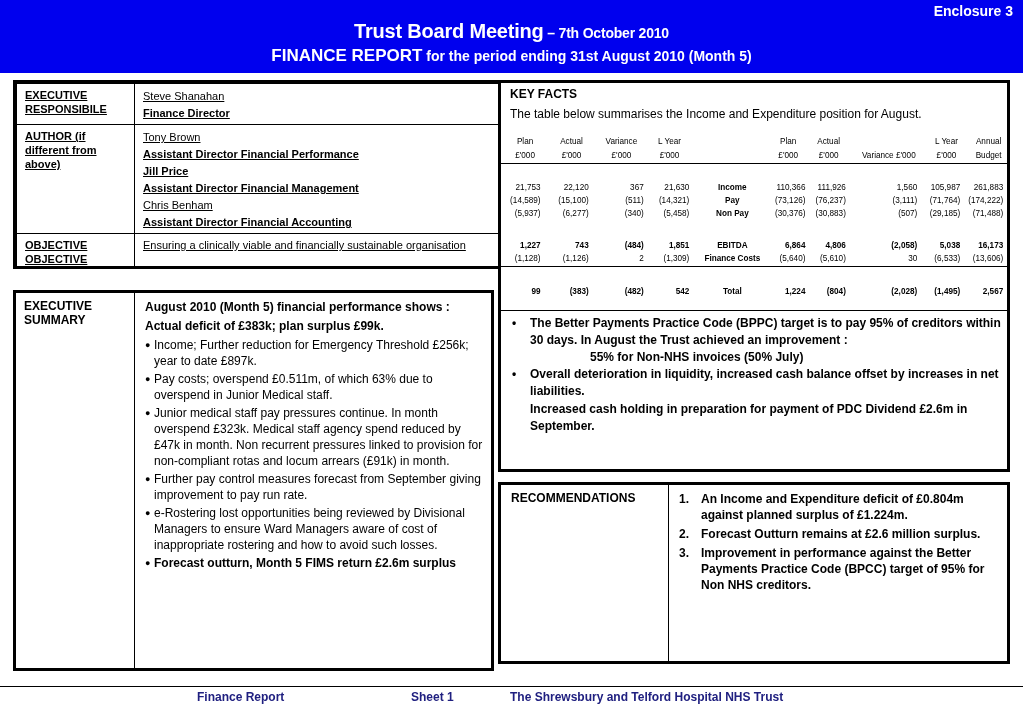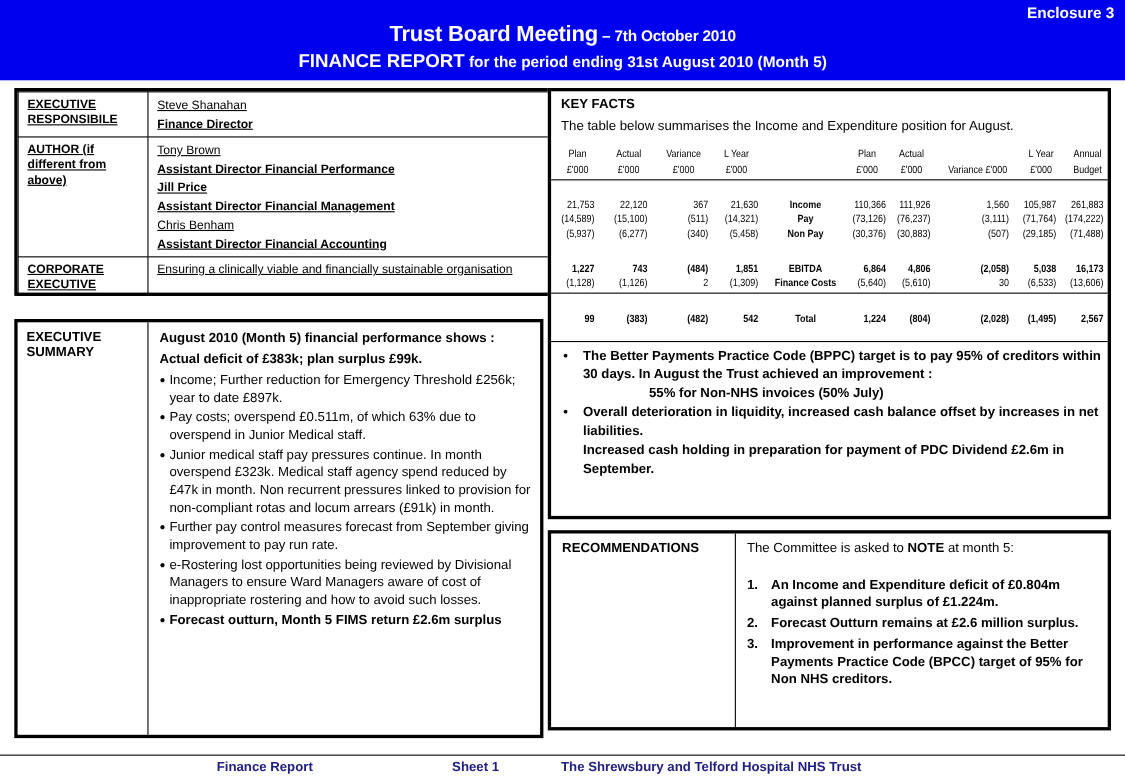--- a/index.html
+++ b/index.html
@@ -101,21 +101,21 @@
         <div class="name">Tony Brown</div>
         <div class="role">Assistant Director Financial Performance</div>
         <div class="role">Jill Price</div>
         <div class="role">Assistant Director Financial Management</div>
         <div class="name">Chris Benham</div>
         <div class="role">Assistant Director Financial Accounting</div>
       </td>
     </tr>
     <tr>
       <td class="lbl">
-            <div class="cell-label">CORPORATE EXECUTIVE</div>
+            <div class="cell-label">OBJECTIVE OBJECTIVE</div>
           </td>
       <td>
             <div class="small" style="line-height:14px">Ensuring a clinically viable and financially sustainable organisation</div>
           </td>
     </tr>
   </tbody>
     </table>
 </div>
 
 <div class="box" id="exec">
@@ -242,21 +242,20 @@
     <div class="b"><span class="dot">•</span><span>The Better Payments Practice Code (BPPC) target is to pay 95% of creditors within 30 days.  In August  the Trust achieved an improvement :</span></div>
     <div class="ind">55% for Non-NHS invoices (50% July)</div>
     <div class="b"><span class="dot">•</span><span>Overall deterioration in liquidity, increased cash balance offset by increases in net liabilities.</span></div>
     <div class="ind2" style="margin-top:1px">Increased cash holding in preparation for payment of PDC Dividend £2.6m in September.</div>
   </div>
 </div>
 
 <div class="box" id="rec">
   <div class="lcol">RECOMMENDATIONS</div>
   <div class="rcol">
-    <div class="intro"><span>The Committee is asked to </span><b>NOTE</b><span> at month 5:</span></div>
     <ol>
       <li><span class="num">1.</span><span>An Income and Expenditure deficit of £0.804m against planned surplus of £1.224m.</span></li>
       <li><span class="num">2.</span><span>Forecast Outturn remains at £2.6 million surplus.</span></li>
       <li><span class="num">3.</span><span>Improvement in performance against the Better Payments Practice Code (BPCC) target of 95% for Non NHS creditors.</span></li>
     </ol>
   </div>
 </div>
 
 <div class="footer-line"></div>
 <div class="footer" style="left:197px">Finance Report</div>

